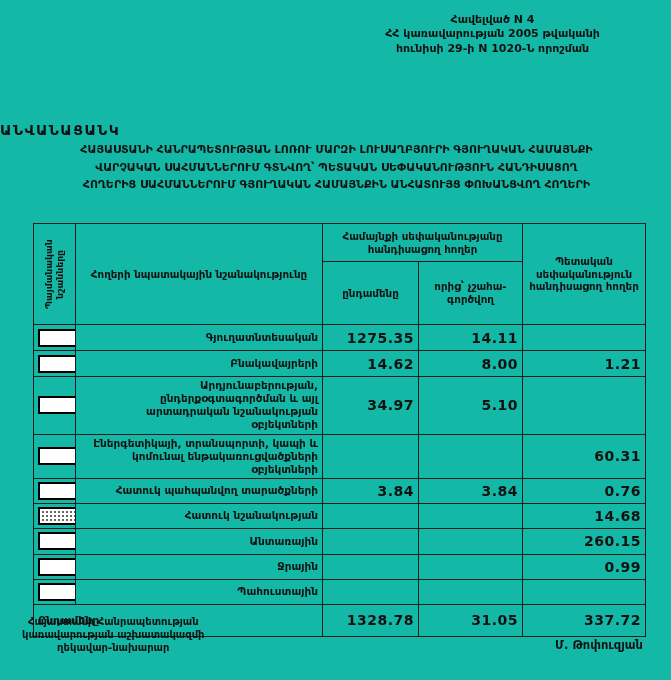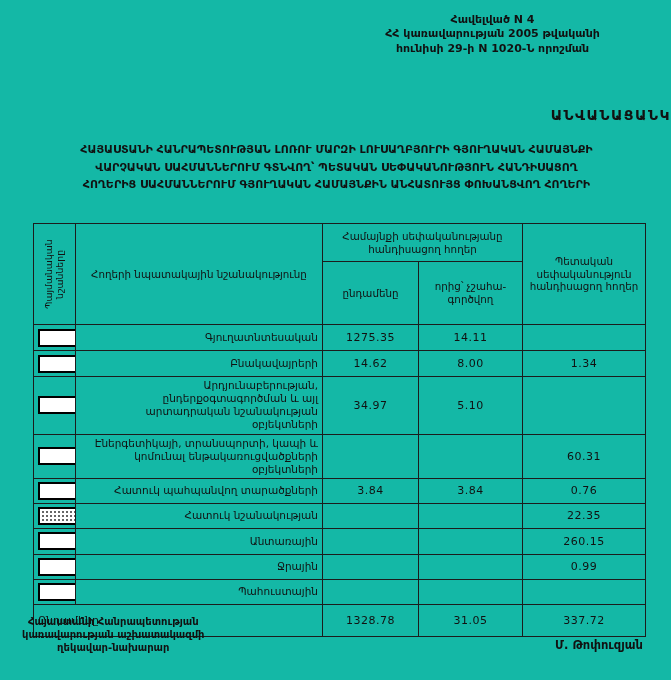--- a/index.html
+++ b/index.html
@@ -7,44 +7,44 @@
     position:relative; width:671px; height:680px; margin:0 auto;
     background:#14b8a6; color:#111;
     font-family:"DejaVu Sans", sans-serif;
     overflow:hidden;
   }
   .annex-ref {
     position:absolute; top:13px; right:6px; width:345px;
     text-align:center; font-weight:bold; font-size:11px; line-height:1.3;
   }
   .doc-title {
-    position:absolute; top:107px; left:0; width:100%;
-    text-align:right; font-weight:bold; font-size:14px; letter-spacing:1.5px;
+    position:absolute; top:122px; left:0; width:100%;
+    text-align:left; font-weight:bold; font-size:14px; letter-spacing:1.5px;
   }
   .doc-subtitle {
     position:absolute; top:141px; left:20px; right:18px;
     text-align:center; font-weight:bold; font-size:11px; line-height:1.6;
   }
   table.land {
     position:absolute; top:223px; left:33px; width:612px;
     border-collapse:collapse; table-layout:fixed; font-size:10.5px;
   }
   table.land th, table.land td {
     border:1.6px solid #1c1c1c; padding:2px 4px; vertical-align:middle;
-    font-weight:normal; overflow:hidden;
+    font-weight:bold; overflow:hidden;
   }
   th.hdr { text-align:center; font-size:10.3px; line-height:1.25; }
   .vhead-cell { padding:2px 0; }
   .vhead {
     writing-mode:vertical-rl; transform:rotate(180deg);
     margin:0 auto; font-size:9.3px; line-height:1.15;
     max-height:96px; text-align:center; white-space:normal;
   }
   td.lbl { text-align:right; padding:3px 5px 3px 6px; line-height:1.25; }
-  td.val { text-align:center; font-size:11px; letter-spacing:0.5px; }
+  td.val { text-align:right; font-size:14px; letter-spacing:0.5px; }
   td.symc { text-align:center; }
   .sym {
     width:36px; height:14px; border:2px solid #000;
     margin:1px auto; background:#fff;
   }
   .sym-dotted {
     background-image:radial-gradient(#666 0.8px, transparent 1.1px);
     background-size:4px 4px; background-position:1px 1px;
   }
   tr.total-row td { height:27px; }
@@ -108,21 +108,21 @@
         <td class="val">14.11</td>
         <td class="val"></td>
       </tr>
       <tr style="height:26px">
         <td class="symc">
             <div class="sym"></div>
           </td>
         <td class="lbl">Բնակավայրերի</td>
         <td class="val">14.62</td>
         <td class="val">8.00</td>
-        <td class="val">1.34</td>
+        <td class="val">1.21</td>
       </tr>
       <tr style="height:34px">
         <td class="symc">
             <div class="sym"></div>
           </td>
         <td class="lbl">Արդյունաբերության, ընդերքօգտագործման և այլ արտադրական նշանակության օբյեկտների</td>
         <td class="val">34.97</td>
         <td class="val">5.10</td>
         <td class="val"></td>
       </tr>
@@ -144,21 +144,21 @@
         <td class="val">3.84</td>
         <td class="val">0.76</td>
       </tr>
       <tr style="height:25px">
         <td class="symc">
             <div class="sym sym-dotted"></div>
           </td>
         <td class="lbl">Հատուկ նշանակության</td>
         <td class="val"></td>
         <td class="val"></td>
-        <td class="val">22.35</td>
+        <td class="val">14.68</td>
       </tr>
       <tr style="height:26px">
         <td class="symc">
             <div class="sym"></div>
           </td>
         <td class="lbl">Անտառային</td>
         <td class="val"></td>
         <td class="val"></td>
         <td class="val">260.15</td>
       </tr>

